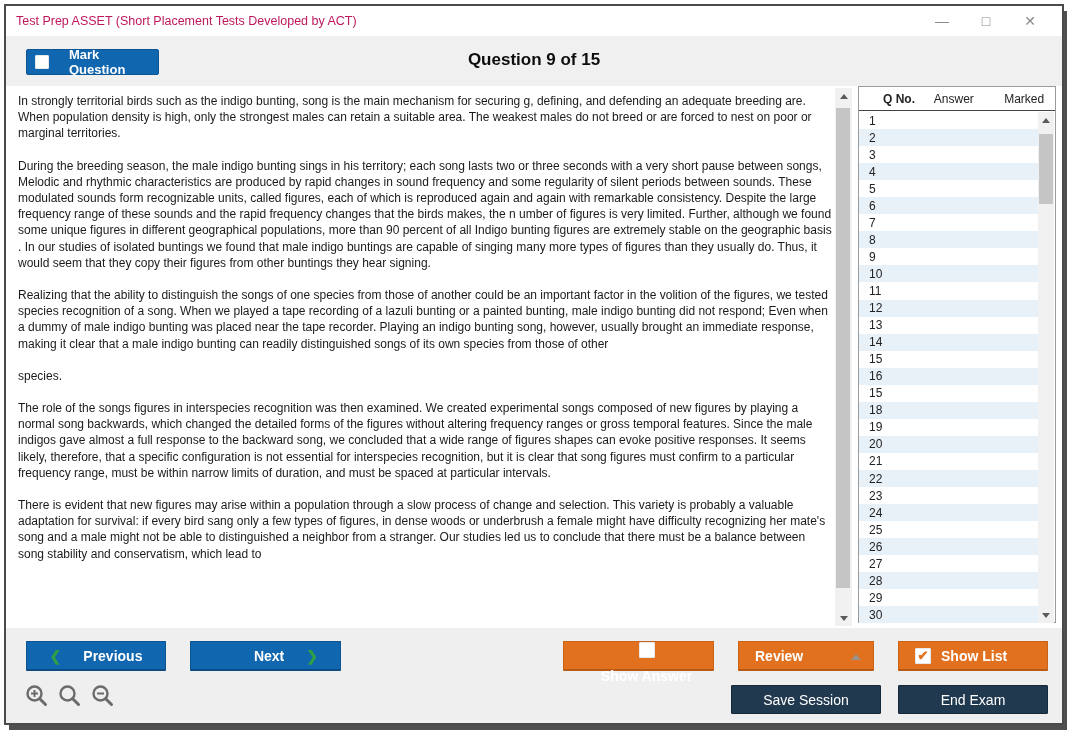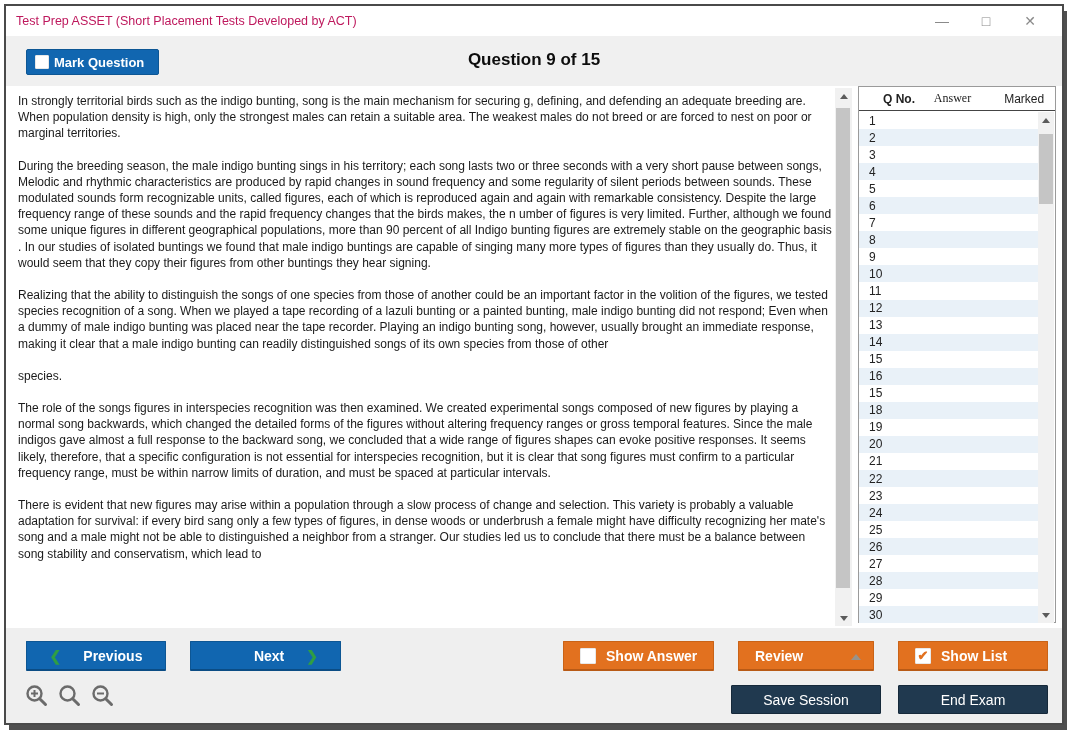--- a/index.html
+++ b/index.html
@@ -13,21 +13,21 @@
   .titlebar { position:absolute; left:0; top:0; width:100%; height:30px; background:#fff; }
   .titlebar .title { position:absolute; left:10px; top:8px; font-size:12.5px; color:#be185d; }
   .win-controls { position:absolute; right:10px; top:0; height:30px; display:flex; align-items:center; }
   .win-btn { width:44px; height:26px; display:flex; align-items:center; justify-content:center;
              color:#8a8a8a; font-size:14px; cursor:default; }
 
   
   .headerbar { position:absolute; left:0; top:30px; width:100%; height:50px; background:#f0f0f0; }
   .btn-mark { position:absolute; left:20px; top:13px; width:133px; height:26px;
               background:#1166b0; border:1px solid #0d5694; border-radius:2px;
-              display:flex; align-items:center; gap:5px; padding-left:8px;
+              display:flex; align-items:center; gap:20px; padding-left:8px;
               color:#fff; font-size:13px; font-weight:bold; cursor:pointer; }
   .cb { width:14px; height:14px; background:#fff; border:1px solid #e8e8e8; border-radius:1px;
         display:flex; align-items:center; justify-content:center; flex:0 0 auto; }
   .q-counter { position:absolute; left:0; top:14px; width:100%; text-align:center;
                font-size:17px; font-weight:bold; color:#0d0d0d; }
 
   
   .content { position:absolute; left:0; top:80px; width:100%; height:542px; background:#fff; }
   .passage { position:absolute; left:12px; top:7px; width:816px; height:530px; overflow:hidden;
              font-size:12px; line-height:16.2px; color:#1a1a1a; }
@@ -45,42 +45,42 @@
   .text-scroll { left:829px; top:2px; width:17px; height:538px; }
   .side-scroll { right:1px; top:0; width:16px; height:100%; }
 
   
   .sidebar { position:absolute; left:852px; top:0; width:198px; height:537px;
              background:#fff; border:1px solid #9a9a9a; }
   .side-header { position:absolute; left:0; top:0; width:100%; height:24px; background:#fff;
                  border-bottom:1px solid #444; display:flex; align-items:center;
                  font-size:12px; color:#222; }
   .side-header span:nth-child(1){ margin-left:24px; width:52px;font-weight:bold; }
-  .side-header span:nth-child(2){ width:72px;font-family:Liberation Serif, serif; }
+  .side-header span:nth-child(2){ width:72px; }
   .side-header span:nth-child(3){ width:52px; }
   .side-list { position:absolute; left:0; top:25px; width:100%; height:511px; overflow:hidden; }
   .qrows { position:absolute; left:0; top:0; width:181px; height:100%; }
   .qrow { height:17.05px; display:flex; align-items:center; font-size:12px; color:#222;
           background:#fff; cursor:pointer; }
   .qrow:nth-child(even){ background:#e9f1f8; }
   .qrow .qnum { margin-left:10px; }
 
   
   .footer { position:absolute; left:0; top:622px; width:100%; height:95px; background:#efefef; }
   .btn { position:absolute; display:flex; align-items:center; justify-content:center;
          color:#fff; cursor:pointer; border-radius:1px; }
   .btn-blue { background:#1166b0; border:1px solid #0d5694; border-bottom:2px solid #0b4c84;
               font-size:14px; font-weight:bold; }
   .btn-orange { background:#e2711f; border:1px solid #c96317; border-bottom:2px solid #b85a16;
                 font-size:14px; font-weight:600; }
   .btn-dark { background:#20394f; border:1px solid #16293a; font-size:14px; font-weight:400; }
   .chev { color:#2f9e44; font-size:14px; font-weight:bold; }
   .btn-prev { left:20px; top:13px; width:140px; height:30px; gap:22px; }
   .btn-next { left:184px; top:13px; width:151px; height:30px; gap:22px; justify-content:flex-end; padding-right:22px; }
-  .btn-showanswer { left:557px; top:13px; width:151px; height:30px; gap:10px; justify-content:flex-start; padding-left:16px; }
+  .btn-showanswer { left:557px; top:13px; width:151px; height:30px; gap:10px; justify-content:flex-start; padding-left:16px;flex-direction:column; }
   .btn-review { left:732px; top:13px; width:136px; height:30px; justify-content:flex-start; padding-left:16px; }
   .rev-arrow { position:absolute; right:12px; top:12px; width:0; height:0;
                border-left:5px solid transparent; border-right:5px solid transparent;
                border-bottom:6px solid #9a9288; }
   .btn-showlist { left:892px; top:13px; width:150px; height:30px; gap:10px; justify-content:flex-start; padding-left:16px; }
   .cb-big { width:16px; height:16px; }
   .cb-check { color:#e2711f; font-size:13px; font-weight:bold; line-height:1; }
   .btn-save { left:725px; top:57px; width:150px; height:29px; }
   .btn-end  { left:892px; top:57px; width:150px; height:29px; }
   .zoom-tools { position:absolute; left:18px; top:55px; display:flex; gap:7px; align-items:center; }

